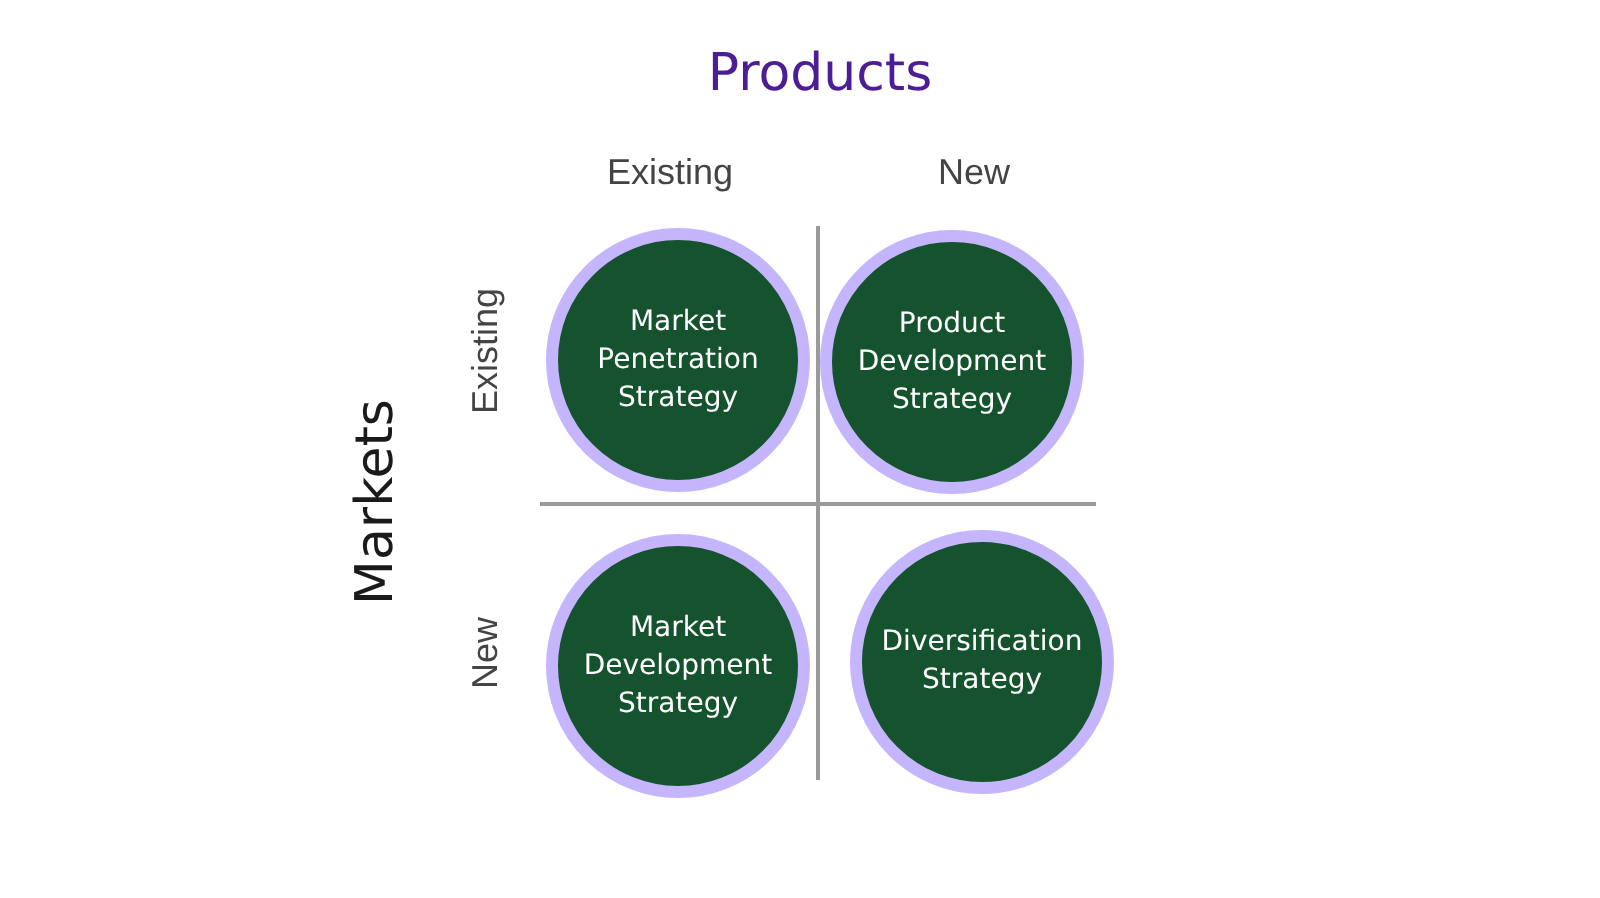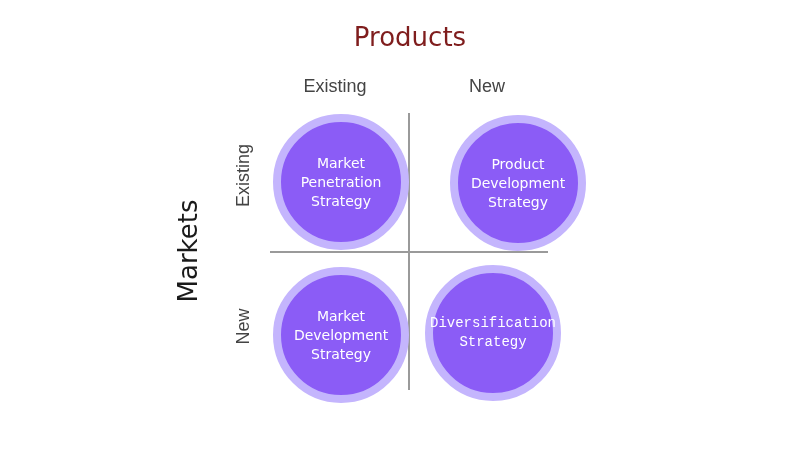--- a/index.html
+++ b/index.html
@@ -1,30 +1,30 @@
 <!DOCTYPE html>
 <html><head>
   <meta charset="utf-8">
   <style>
     html, body { margin: 0; padding: 0; background: #ffffff; }
     body { width: 800px; height: 449px; position: relative; overflow: hidden;
            font-family: "DejaVu Sans", "Liberation Sans", sans-serif; }
     .title-products { position: absolute; left: 300px; top: 22px; width: 220px; text-align: center;
-                      font-size: 26px; color: #7f1d1d; font-family: "DejaVu Sans", sans-serif; }
+                      font-size: 26px; color: #4c1d95; font-family: "DejaVu Sans", sans-serif; }
     .col-label { position: absolute; top: 76px; font-size: 18px; color: #444444;
                  font-family: "Liberation Sans", sans-serif; text-align: center; }
     .rot { position: absolute; transform: rotate(-90deg); transform-origin: center center;
            text-align: center; white-space: nowrap; }
     .title-markets { left: 128px; top: 236px; width: 120px; font-size: 26px; color: #1a1a1a;
                      font-family: "DejaVu Sans", sans-serif; }
     .row-label { font-size: 18px; color: #444444; font-family: "Liberation Sans", sans-serif; width: 100px; }
     .hline { position: absolute; left: 270px; top: 251px; width: 278px; height: 2px; background: #9a9a9a; }
     .vline { position: absolute; left: 408px; top: 113px; width: 2px; height: 277px; background: #9a9a9a; }
     .circle { position: absolute; width: 120px; height: 120px; border-radius: 50%;
-              background: #8b5cf6; border: 8px solid #c4b5fd; display: flex;
+              background: #14532d; border: 6px solid #c4b5fd; display: flex;
               align-items: center; justify-content: center; text-align: center;
               color: #ffffff; font-family: "DejaVu Sans", sans-serif; font-size: 14px; line-height: 19px;
               box-sizing: content-box; }
     .circle span { display: block; padding: 0 6px; }
   </style>
 </head>
 <body>
 
 <div>
   <div class="title-products">Products</div>
@@ -35,22 +35,22 @@
   <div class="rot title-markets">Markets</div>
   <div class="rot row-label" style="left:193px; top:165px;">Existing</div>
   <div class="rot row-label" style="left:193px; top:316px;">New</div>
 
   <div class="hline"></div>
   <div class="vline"></div>
 
   <div class="circle" style="left:273px; top:114px;">
     <span>Market Penetration Strategy</span>
   </div>
-  <div class="circle" style="left:450px; top:115px;">
+  <div class="circle" style="left:410px; top:115px;">
     <span>Product Development Strategy</span>
   </div>
   <div class="circle" style="left:273px; top:267px;">
     <span>Market Development Strategy</span>
   </div>
-  <div class="circle" style="left:425px; top:265px;font-family:Liberation Mono, monospace;">
+  <div class="circle" style="left:425px; top:265px;">
     <span>Diversification Strategy</span>
   </div>
 </div>
 
 </body></html>

